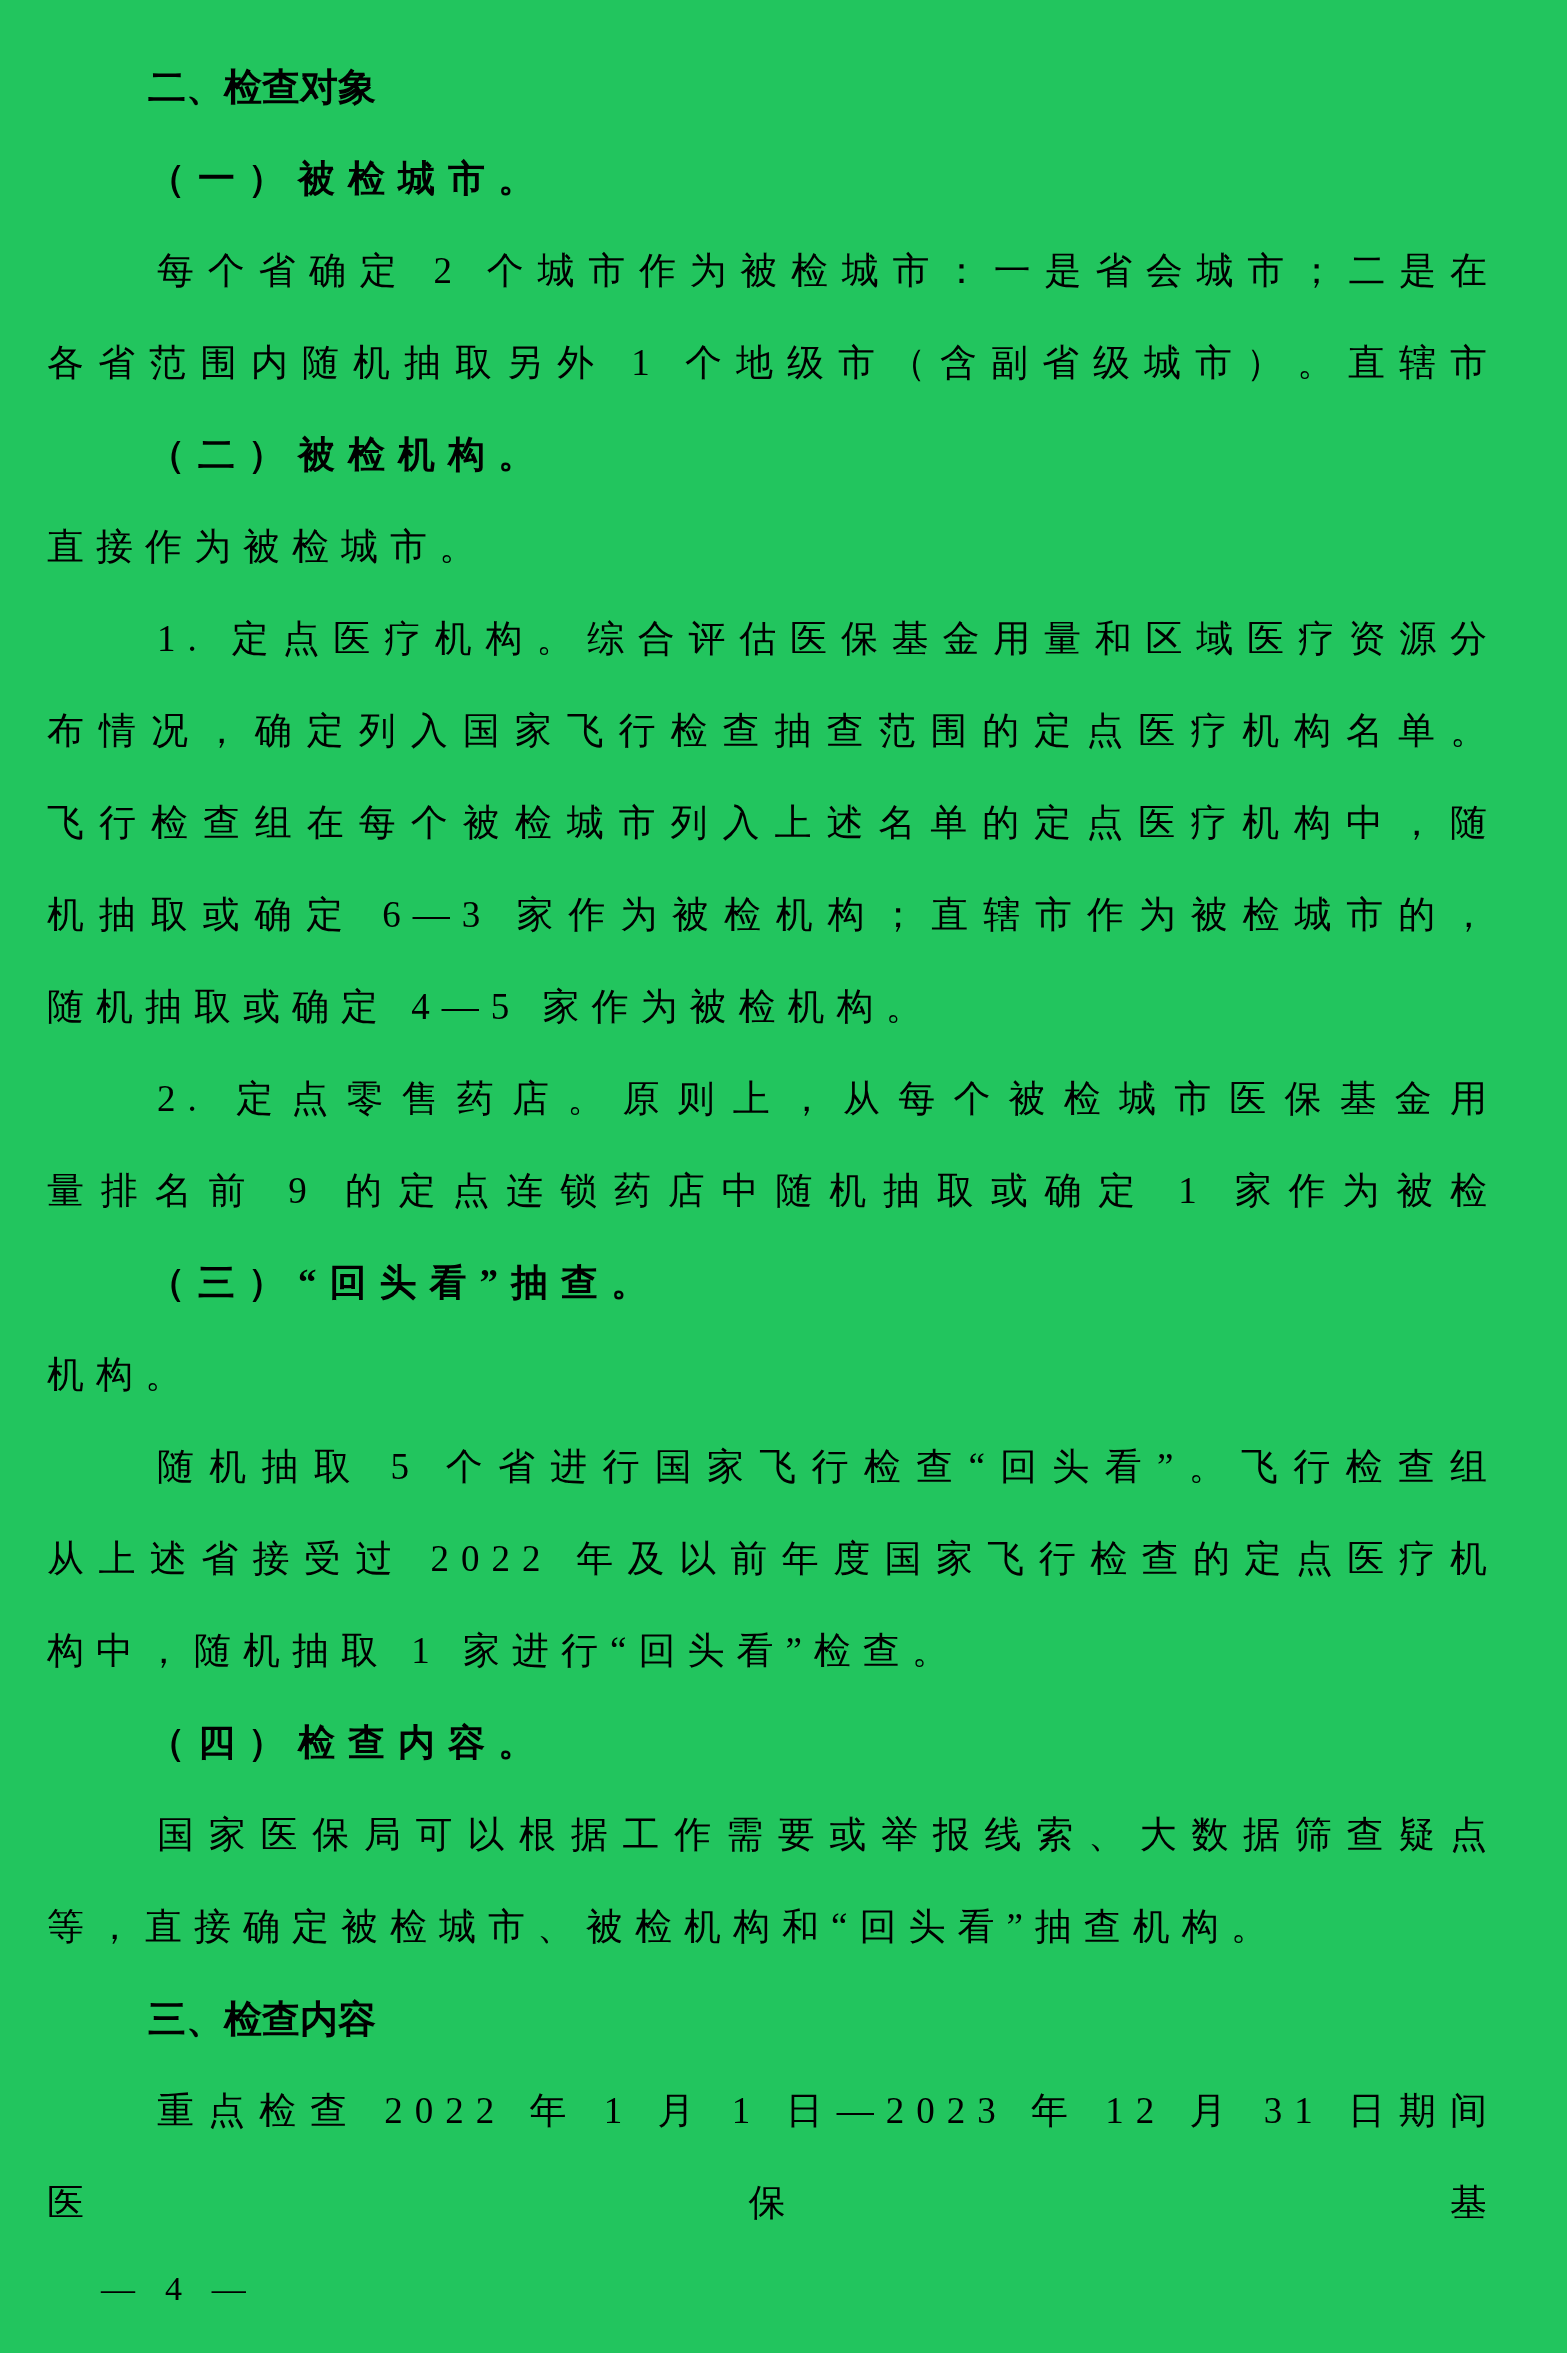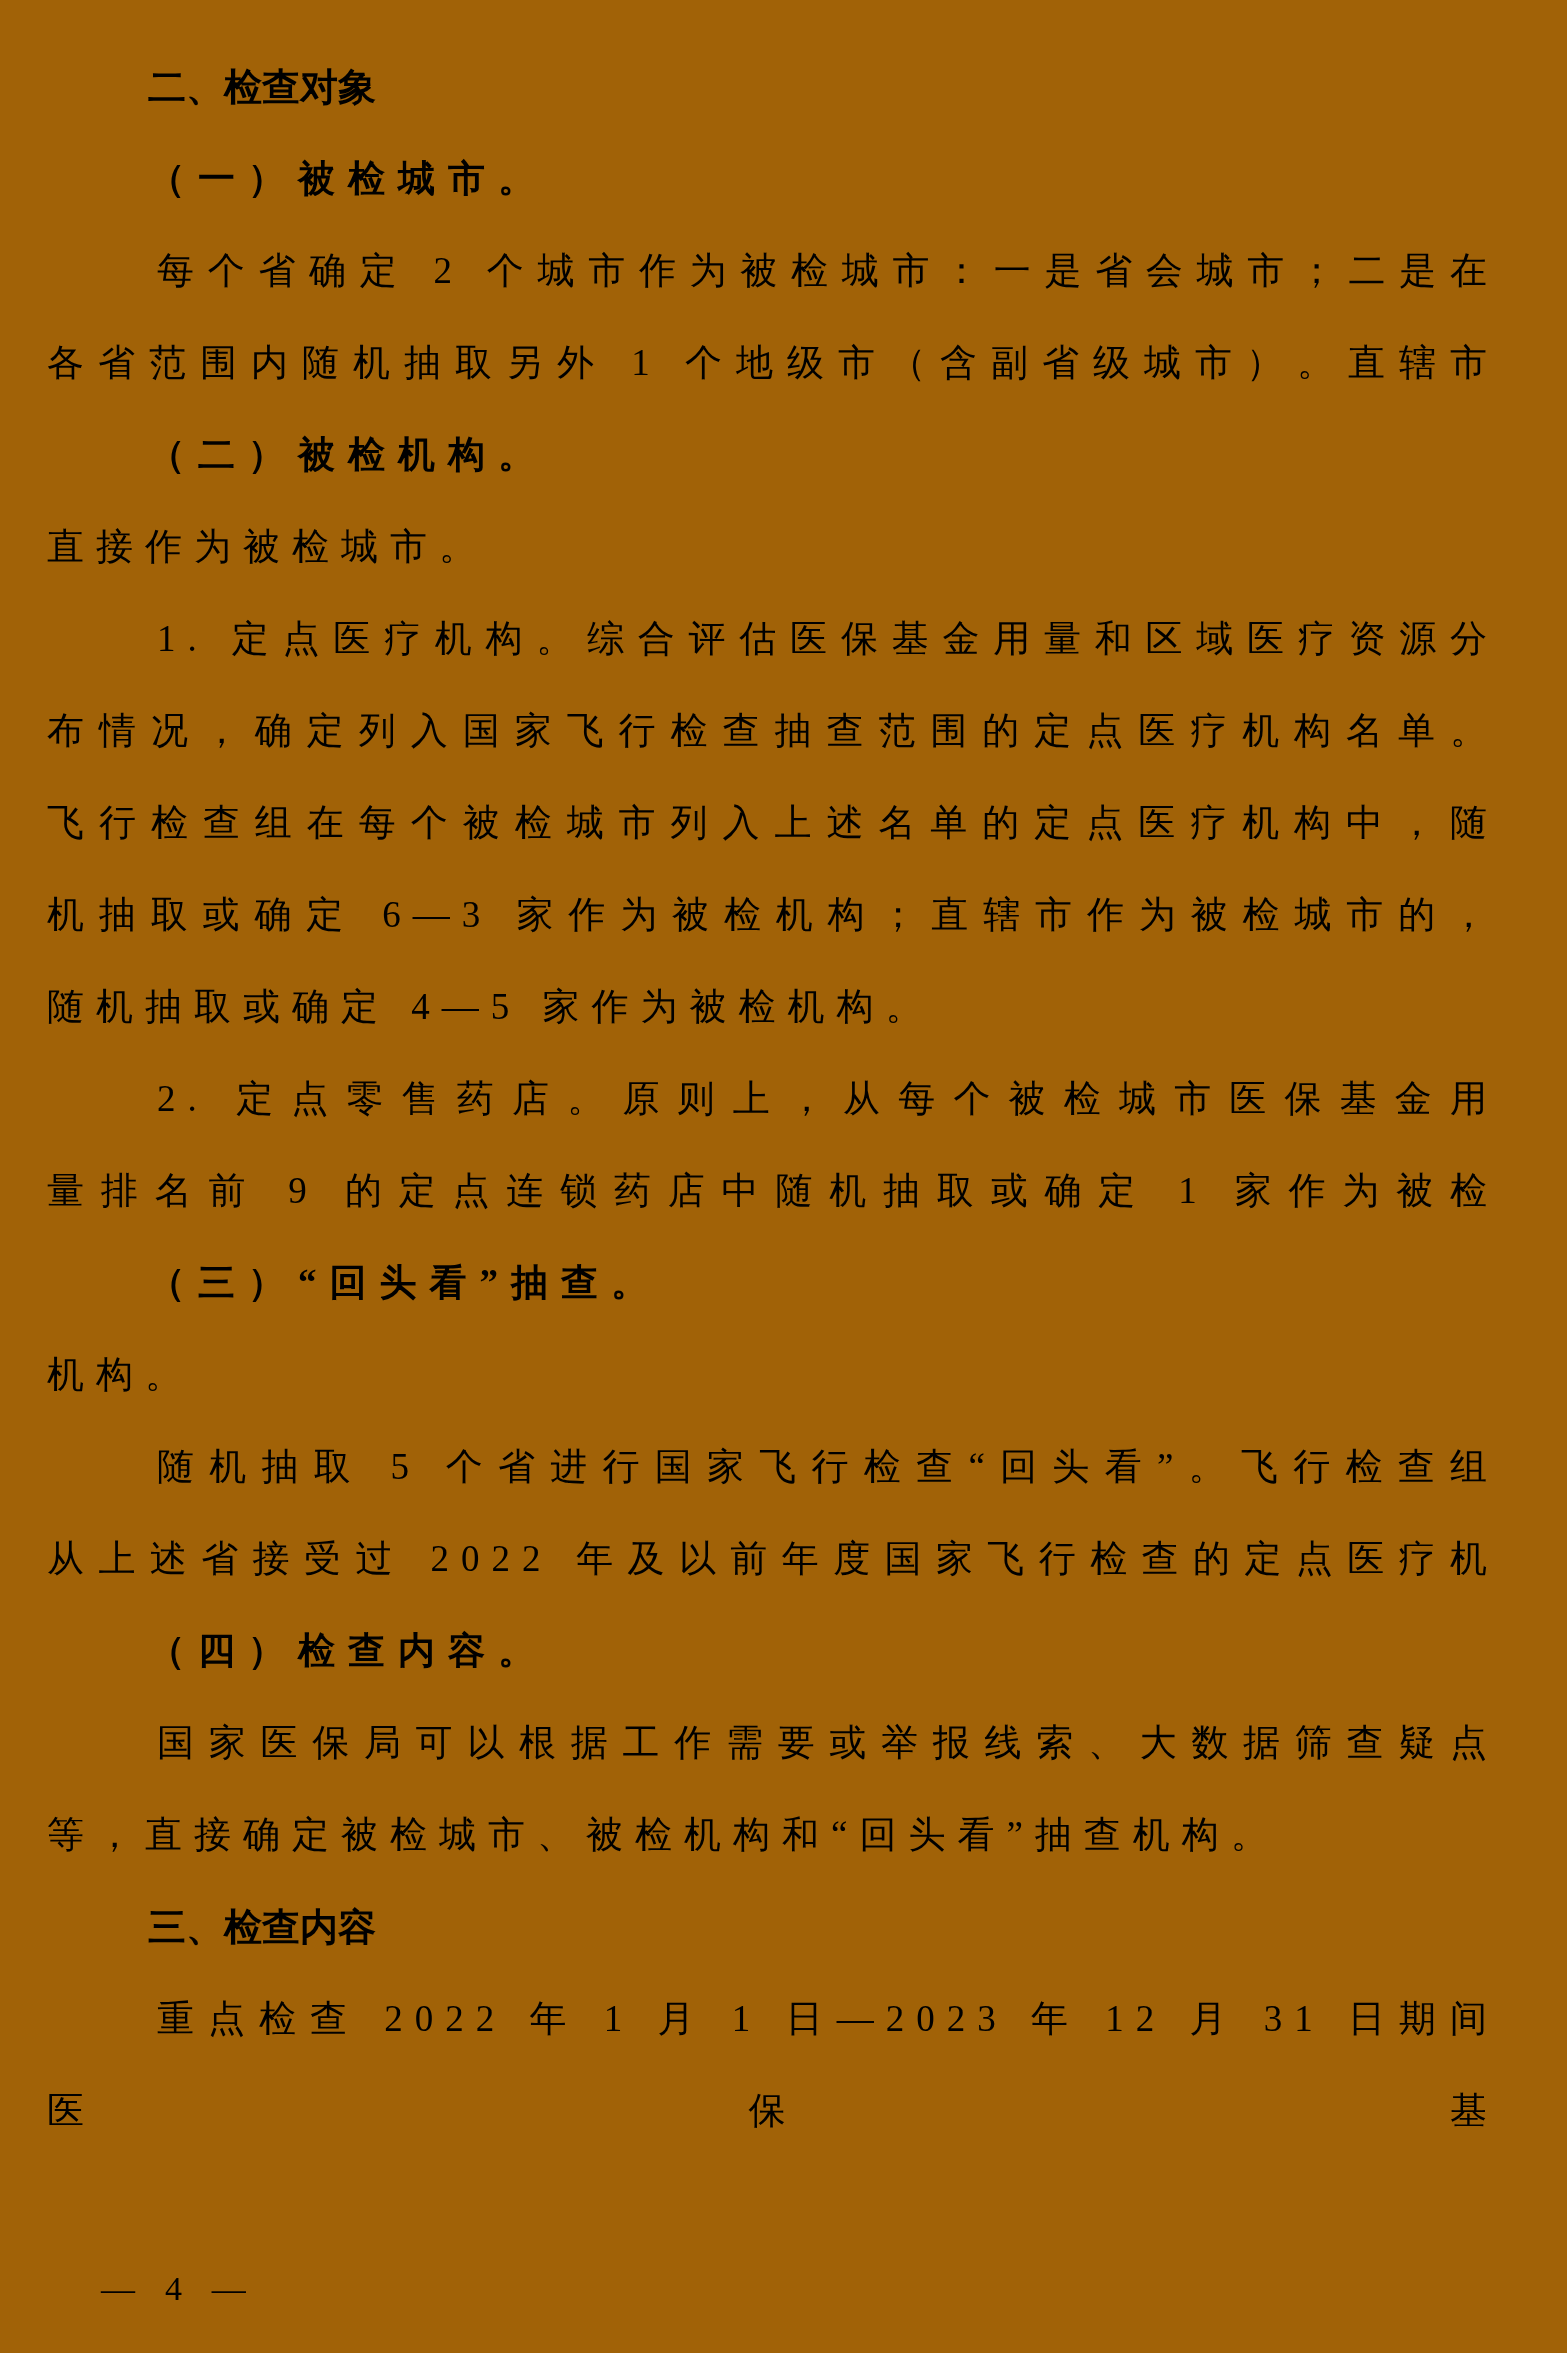--- a/index.html
+++ b/index.html
@@ -4,21 +4,21 @@
 <style>
   html, body {
     margin: 0;
     padding: 0;
     background: #ffffff;
   }
   .page {
     position: relative;
     width: 1567px;
     height: 2354px;
-    background: #a16207;
+    background: #22c55e;
     color: #000000;
     font-family: "Liberation Serif", "DejaVu Serif", serif;
     overflow: hidden;
   }
   .content {
     position: absolute;
     top: 41px;
     left: 47px;
     width: 1452px;
   }
@@ -80,20 +80,21 @@
     <div class="line fill">布情况，确定列入国家飞行检查抽查范围的定点医疗机构名单。</div>
     <div class="line fill">飞行检查组在每个被检城市列入上述名单的定点医疗机构中，随</div>
     <div class="line fill">机抽取或确定 6—3 家作为被检机构；直辖市作为被检城市的，</div>
     <div class="line">随机抽取或确定 4—5 家作为被检机构。</div>
     <div class="line fill ind">2. 定点零售药店。原则上，从每个被检城市医保基金用</div>
     <div class="line fill">量排名前 9 的定点连锁药店中随机抽取或确定 1 家作为被检</div>
     <div class="line h2">（三）“回头看”抽查。</div>
     <div class="line">机构。</div>
     <div class="line fill ind">随机抽取 5 个省进行国家飞行检查“回头看”。飞行检查组</div>
     <div class="line fill">从上述省接受过 2022 年及以前年度国家飞行检查的定点医疗机</div>
+    <div class="line">构中，随机抽取 1 家进行“回头看”检查。</div>
     <div class="line h2">（四）检查内容。</div>
     <div class="line fill ind">国家医保局可以根据工作需要或举报线索、大数据筛查疑点</div>
     <div class="line">等，直接确定被检城市、被检机构和“回头看”抽查机构。</div>
     <div class="line h1">三、检查内容</div>
     <div class="line fill ind">重点检查 2022 年 1 月 1 日—2023 年 12 月 31 日期间医保基</div>
   </div>
   <div class="footer">— 4 —</div>
 </div>
 
 

